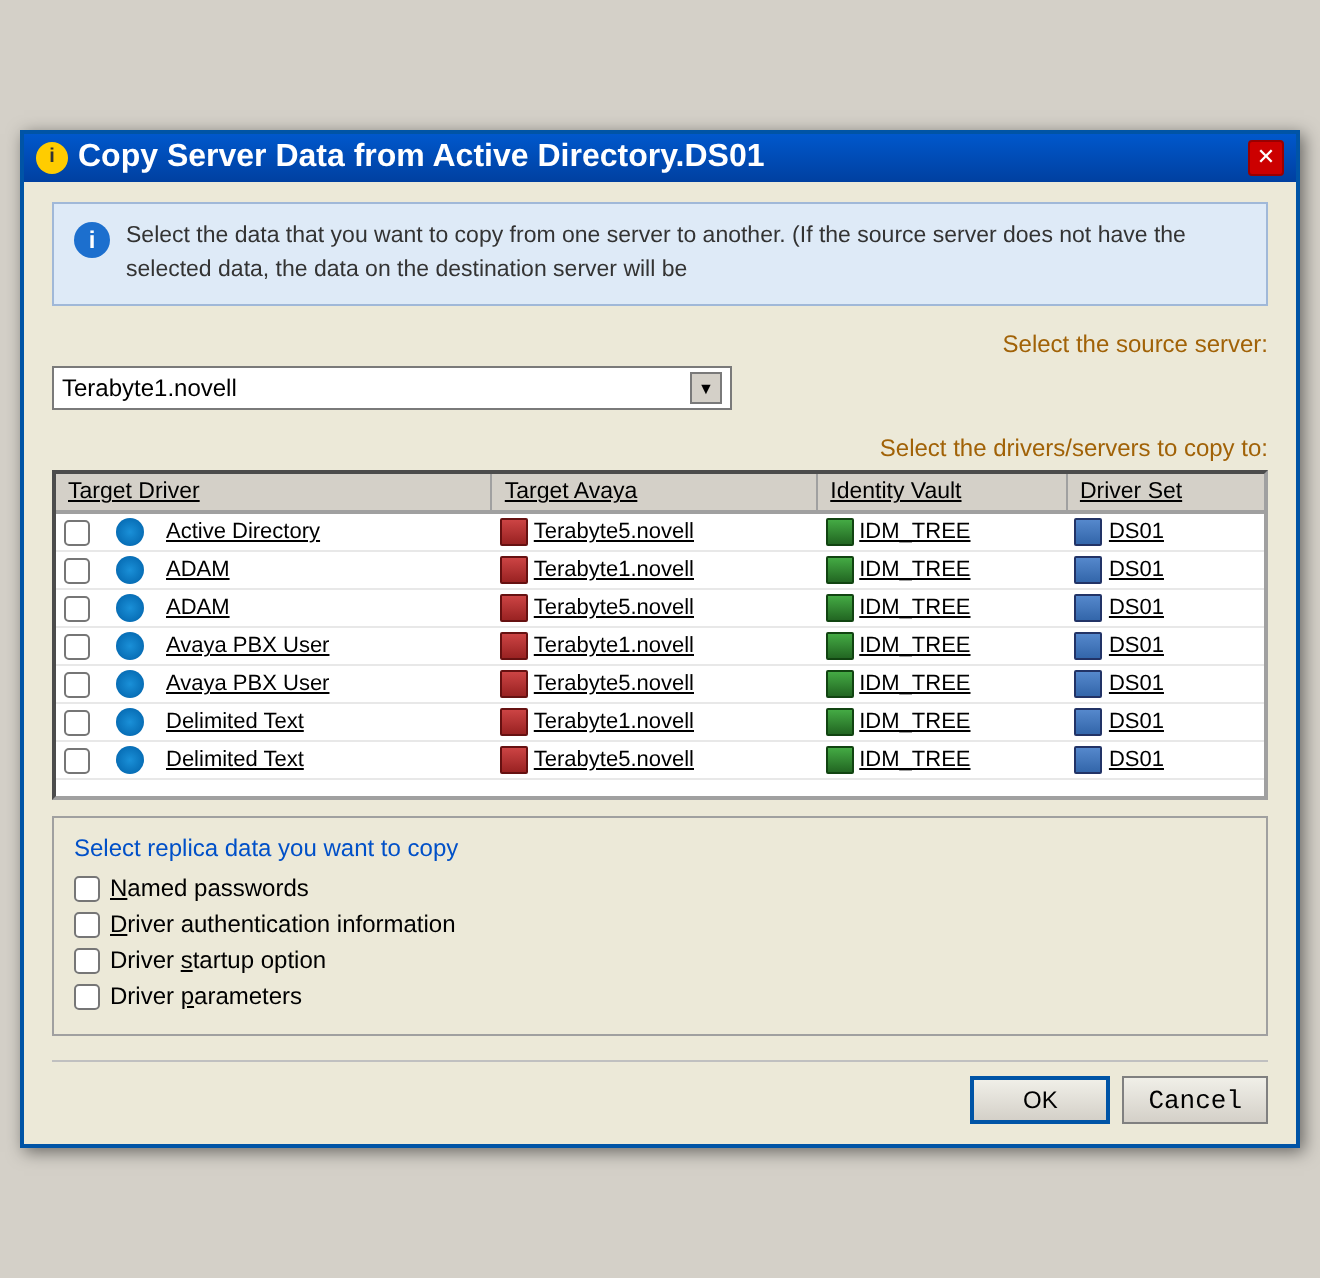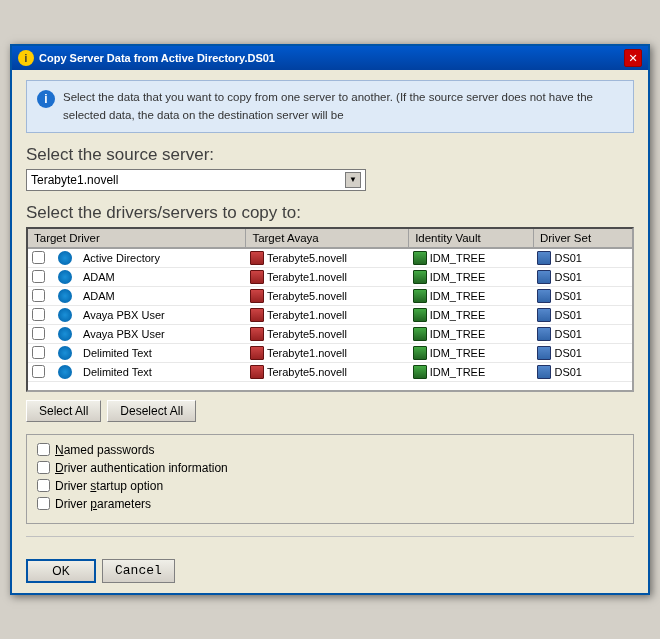--- a/index.html
+++ b/index.html
@@ -44,21 +44,21 @@
       border-radius: 50%;
       display: flex;
       align-items: center;
       justify-content: center;
       font-size: 10px;
       color: #333;
       font-weight: bold;
     }
 
     .title-text {
-      font-size: 11px;
+      font-size: 16px;
       font-weight: bold;
     }
 
     .title-close {
       width: 18px;
       height: 18px;
       background: #cc0000;
       border: 1px solid #990000;
       color: white;
       font-size: 11px;
@@ -98,23 +98,24 @@
       margin-top: 1px;
     }
 
     .info-text {
       font-size: 11.5px;
       color: #333;
       line-height: 1.5;
     }
 
     .section-label {
-      font-size: 17px;
+      font-size: 12px;
       margin-bottom: 4px;
-      color: #404040;
+      color: #a16207;
+      text-align: right;
     }
 
     .dropdown-container {
       margin-bottom: 12px;
     }
 
     .dropdown {
       width: 340px;
       height: 22px;
       background: white;
@@ -156,20 +157,21 @@
     .table-inner {
       height: 100%;
       overflow-y: auto;
       overflow-x: auto;
     }
 
     table {
       width: 100%;
       border-collapse: collapse;
       min-width: 560px;
+      text-decoration: underline;
     }
 
     thead tr {
       background: #d4d0c8;
       position: sticky;
       top: 0;
       z-index: 1;
     }
 
     th {
@@ -298,23 +300,23 @@
 
     .checkbox-label {
       font-size: 12px;
       color: #000;
     }
 
     .underline { text-decoration: underline; }
 
     .footer {
       display: flex;
-      justify-content: flex-start;
+      justify-content: flex-end;
       gap: 6px;
-      padding-top: 22px;
+      padding-top: 7px;
       border-top: 1px solid #c0c0c0;
     }
 
     .btn-ok {
       padding: 3px 20px;
       background: linear-gradient(to bottom, #f0efe8, #d4d0c8);
       border: 2px solid #0054a6;
       font-size: 12px;
       cursor: pointer;
       min-width: 70px;
@@ -566,26 +568,23 @@
                       <span>DS01</span>
                     </div>
                   </td>
                 </tr>
               </tbody>
           </table>
         </div>
       </div>
     </div>
 
-    <div class="button-row">
-      <button class="btn">Select All</button>
-      <button class="btn">Deselect All</button>
-    </div>
 
     <div class="replica-section">
+      <div class="replica-title">Select replica data you want to copy</div>
 
       <div class="checkbox-row">
         <input type="checkbox" style="">
         <span class="checkbox-label"><span class="underline">N</span>amed passwords</span>
       </div>
       <div class="checkbox-row">
         <input type="checkbox" style="">
         <span class="checkbox-label"><span class="underline">D</span>river authentication information</span>
       </div>
       <div class="checkbox-row">

